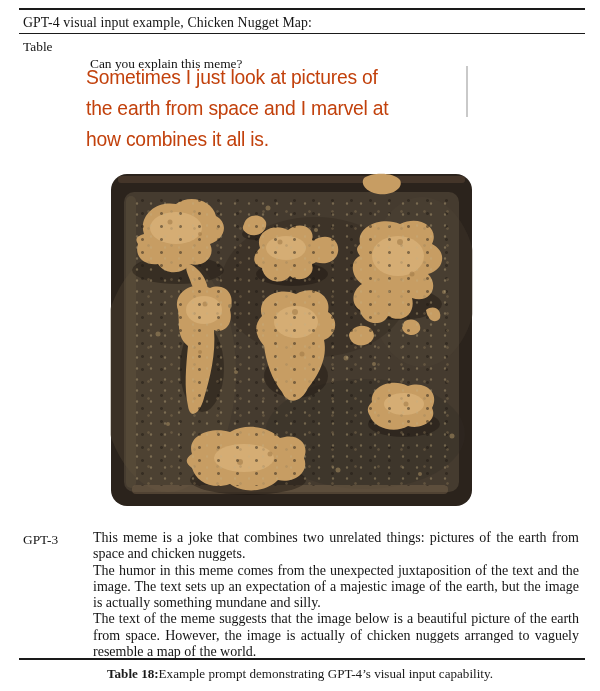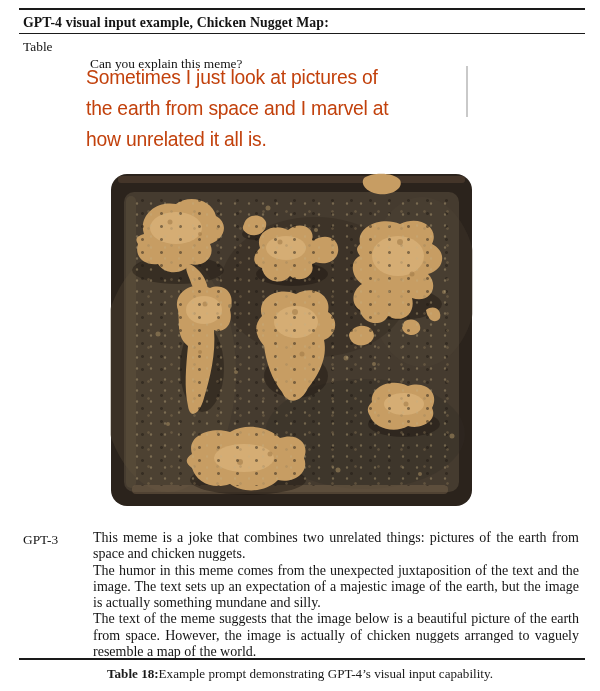--- a/index.html
+++ b/index.html
@@ -6,21 +6,21 @@
   body {
     width:600px; height:691px; background:#ffffff; overflow:hidden;
     font-family:"Liberation Serif", serif; color:#141414; position:relative;
   }
   .page { position:absolute; inset:0; }
   .rule { position:absolute; left:19px; width:566px; background:#1a1a1a; }
   .rule-top { top:8px; height:2px; }
   .rule-mid { top:33px; height:1.3px; }
   .rule-bottom { top:658px; height:2px; }
   .header {
-    position:absolute; left:23px; top:15px; font-weight:bold; font-size:13.8px;
+    position:absolute; left:23px; top:15px; font-weight:normal; font-size:13.8px;
     letter-spacing:0.1px; white-space:nowrap;
   }
   .speaker { position:absolute; font-size:13.4px; }
   .user-label { left:23px; top:39px; }
   .gpt-label  { left:23px; top:532px; }
   .user-prompt { position:absolute; left:90px; top:56px; font-size:13.4px; }
   .meme-text {
     position:absolute; left:86px; top:62px;
     font-family:"Liberation Sans", sans-serif; font-size:19.3px; line-height:31px;
     color:#c2410c; letter-spacing:-0.2px; white-space:nowrap;
@@ -56,21 +56,21 @@
   <div class="rule rule-top"></div>
   <div class="header">GPT-4 visual input example, Chicken Nugget Map:</div>
   <div class="rule rule-mid"></div>
 
   <div class="speaker user-label">Table</div>
   <div class="user-prompt">Can you explain this meme?</div>
 
   <div class="meme-text">
     <div>Sometimes I just look at pictures of</div>
     <div>the earth from space and I marvel at</div>
-    <div>how unrelated it all is.</div>
+    <div>how combines it all is.</div>
   </div>
   <div class="meme-scrollbar"></div>
 
   <div class="photo">
     <svg width="363" height="336" viewBox="0 0 363 336">
 
       <g>
         <rect x="1" y="2" width="361" height="332" rx="16" fill="#2b231c"></rect>
         <rect x="8" y="4" width="347" height="7" rx="3" fill="#5a4634" opacity="0.55"></rect>
         <rect x="14" y="20" width="335" height="300" rx="10" fill="#453b2f"></rect>

